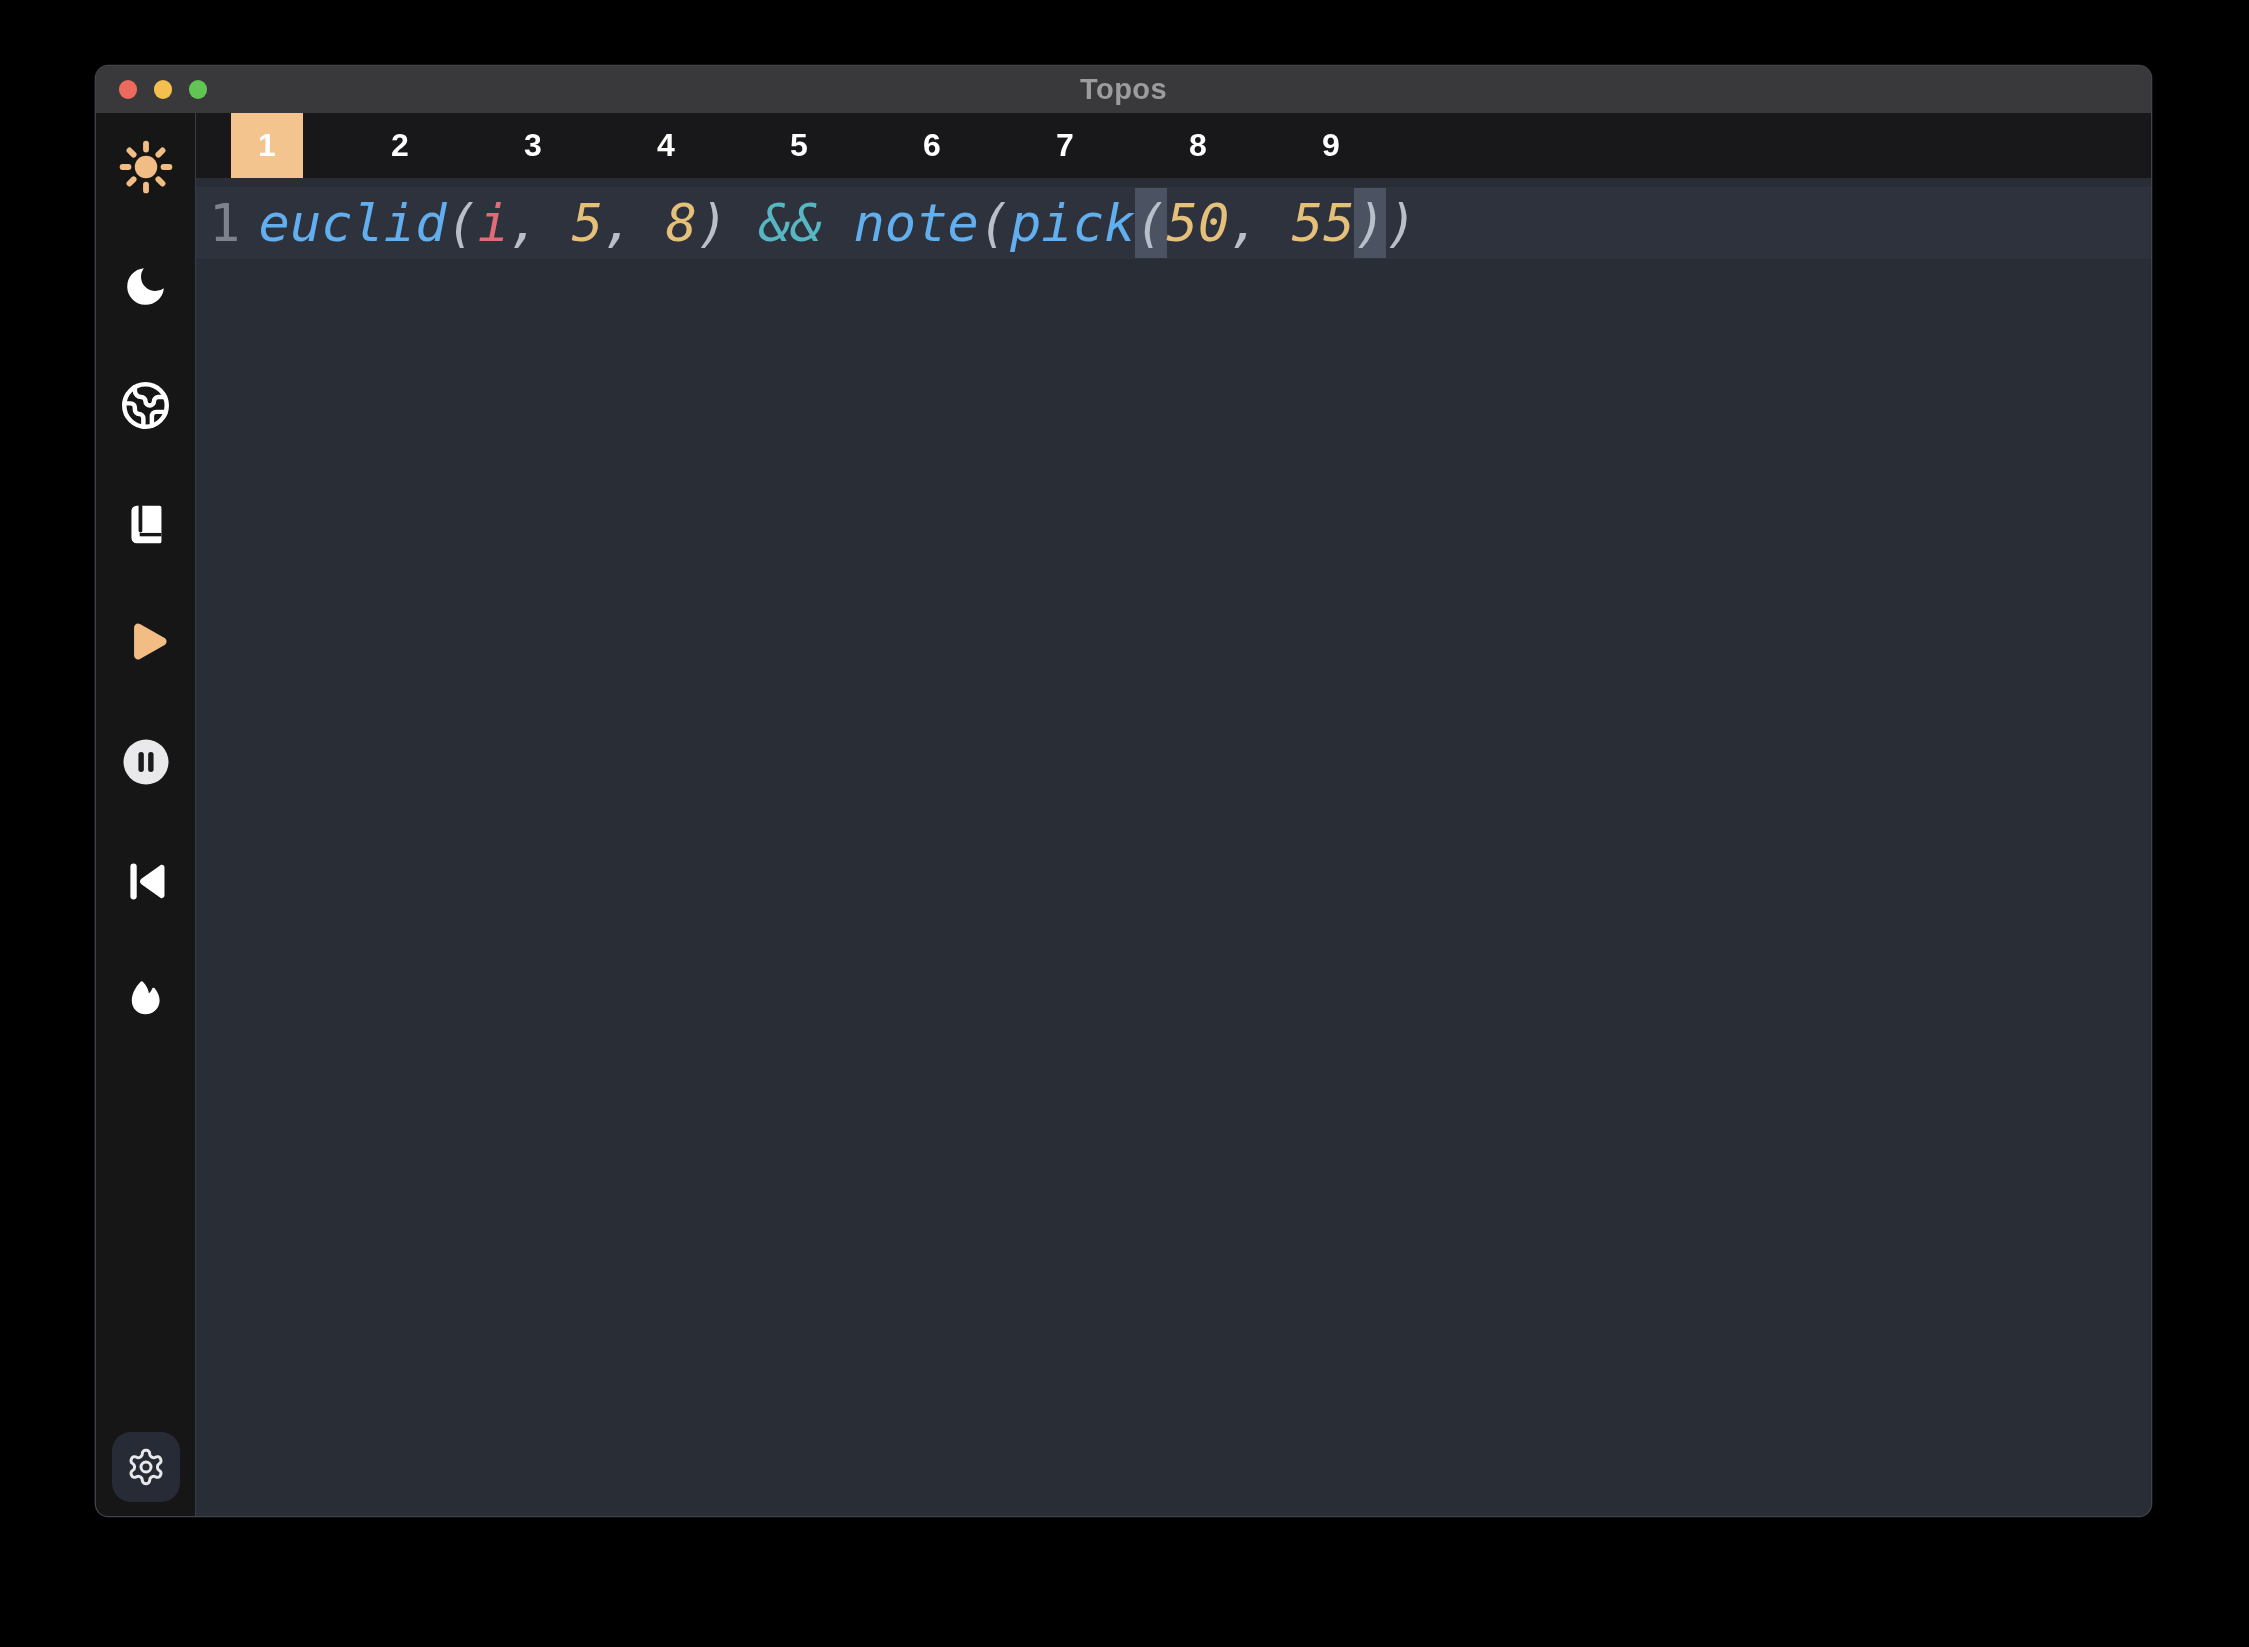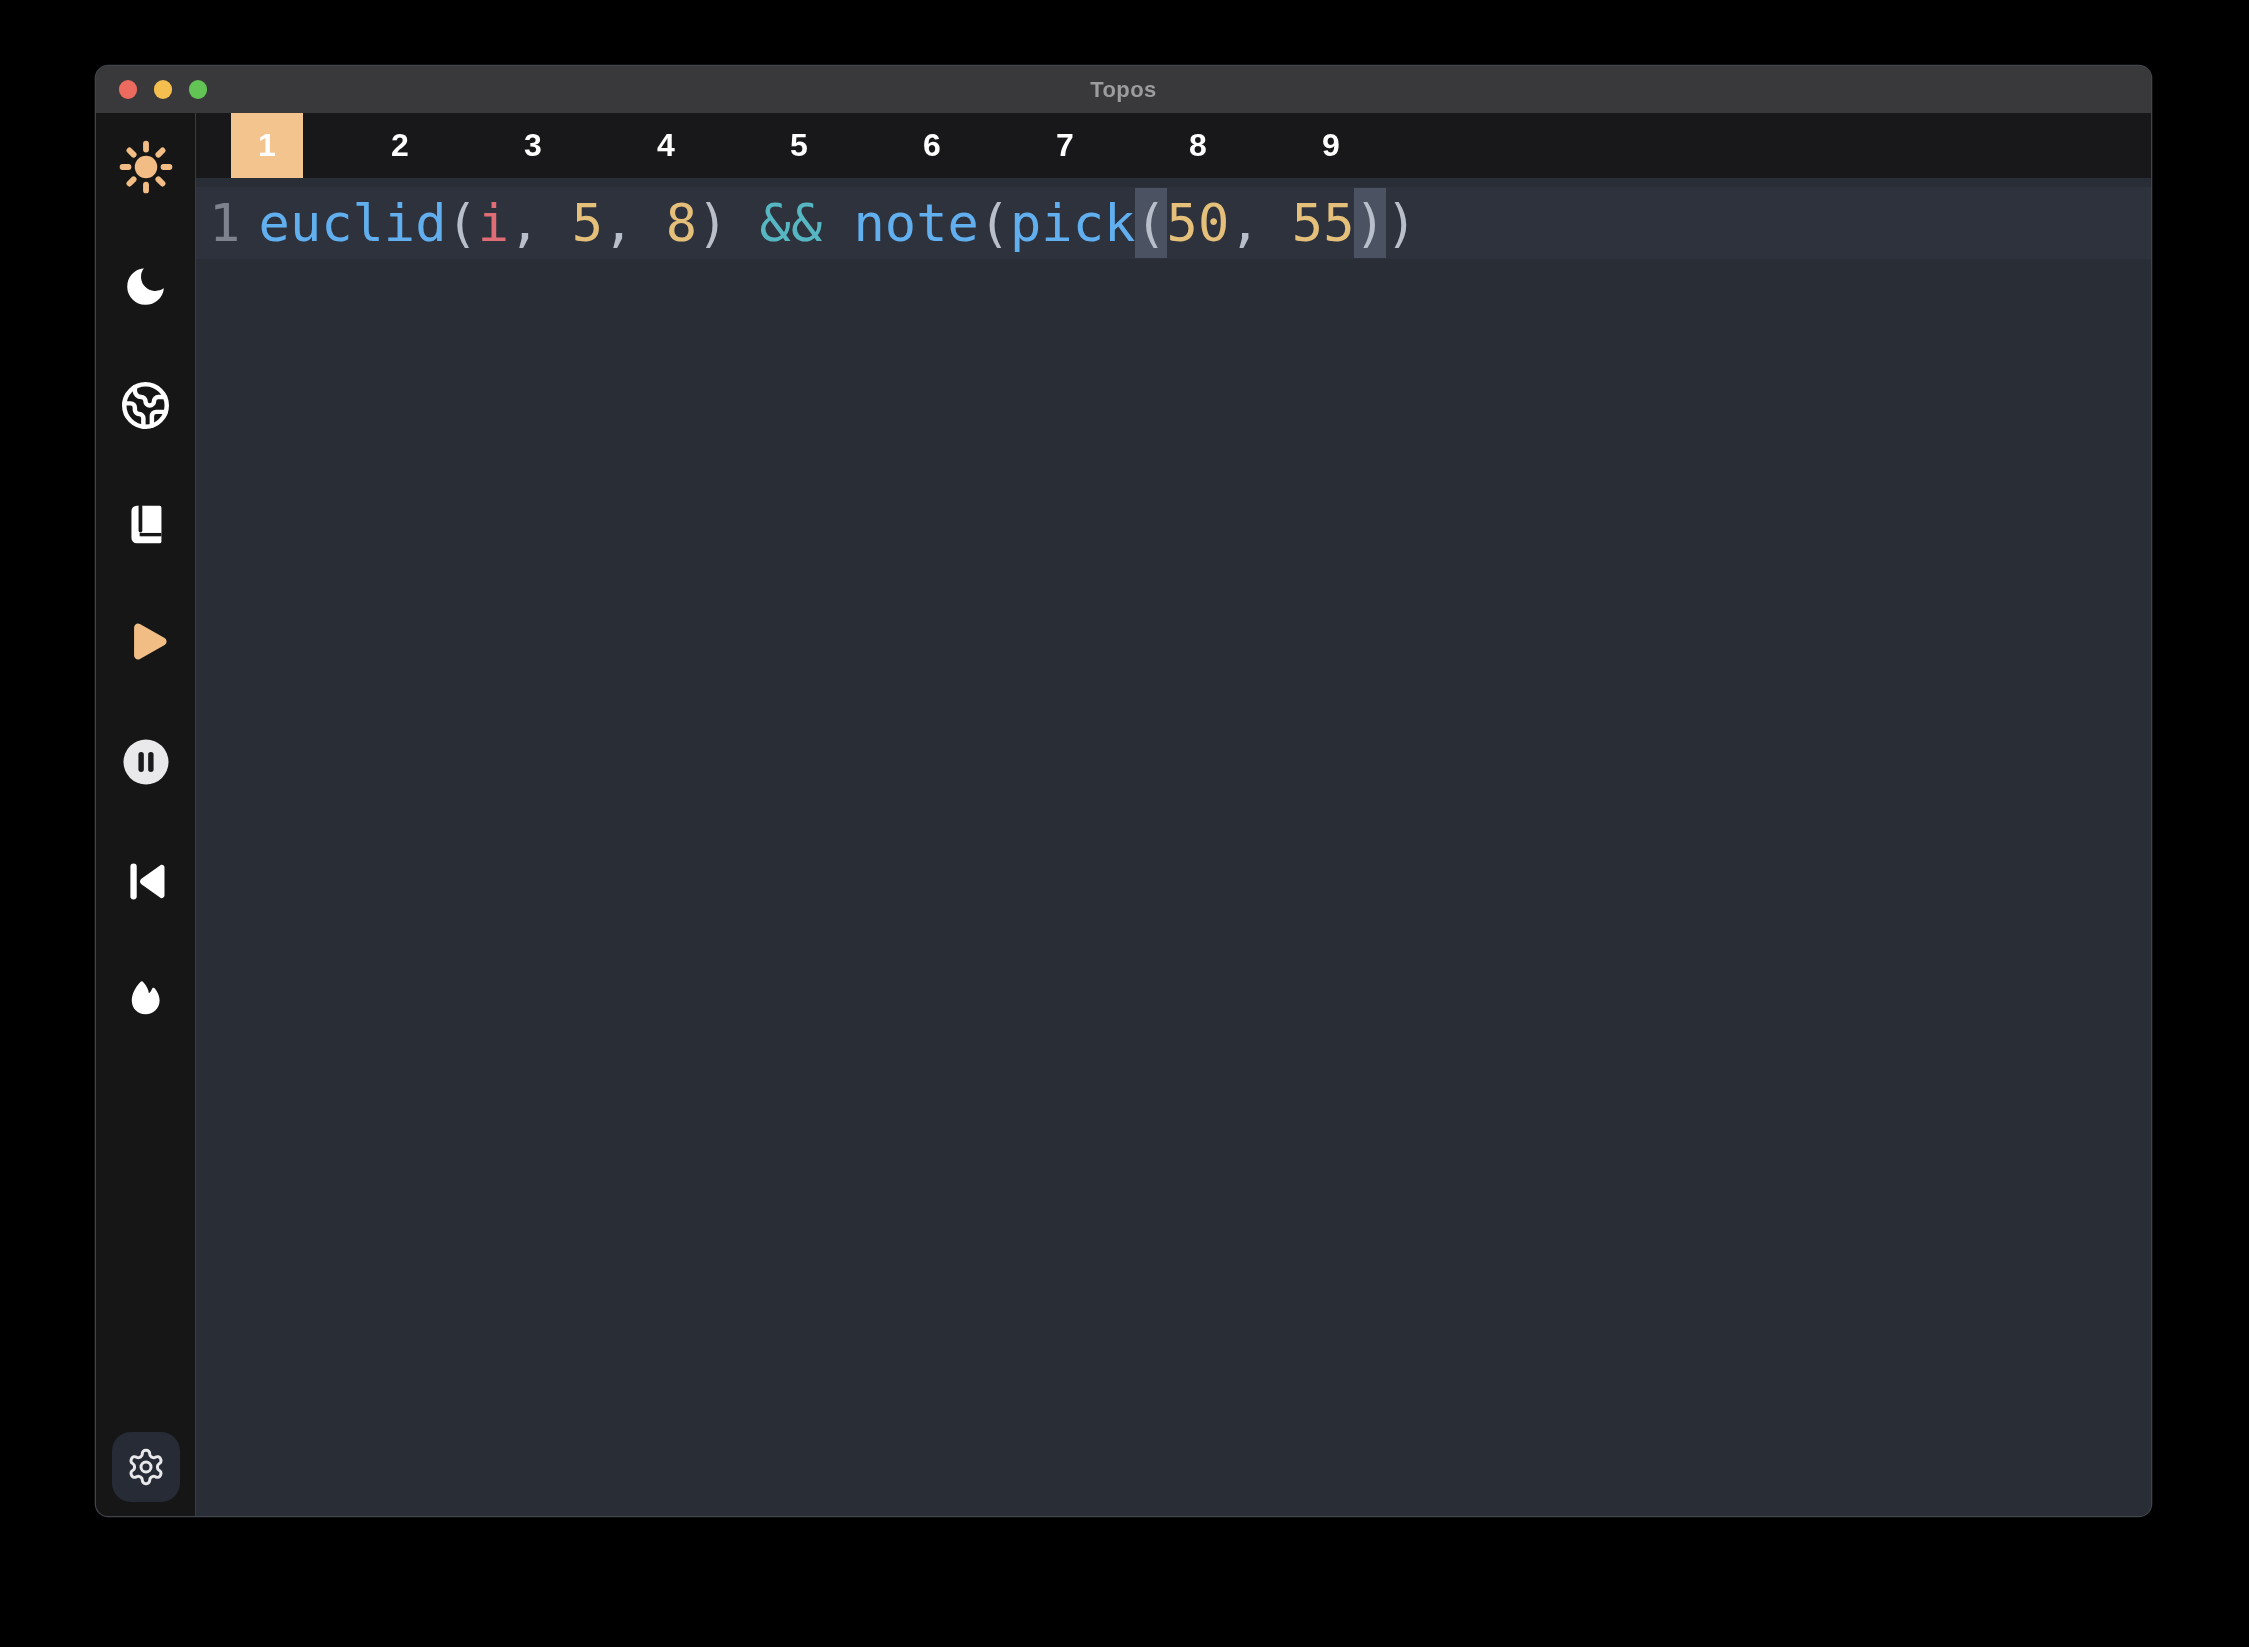--- a/index.html
+++ b/index.html
@@ -17,21 +17,21 @@
   
   .titlebar {
     flex:0 0 47px; background:#39393b; position:relative;
     display:flex; align-items:center; justify-content:center;
   }
   .traffic { position:absolute; left:23px; top:0; height:100%; display:flex; align-items:center; gap:16.6px; }
   .tl { width:18.3px; height:18.3px; border-radius:50%; border:none; padding:0; cursor:pointer; }
   .tl.red    { background:#ed6a5e; }
   .tl.yellow { background:#f5bf4f; }
   .tl.green  { background:#62c454; }
-  .title { color:#9c9c9e; font-size:22px; font-weight:bold; letter-spacing:0.4px; }
+  .title { color:#9c9c9e; font-size:29px; font-weight:bold; letter-spacing:0.4px; }
   
   .content { flex:1; display:flex; min-height:0; }
   .sidebar {
     flex:0 0 100px; background:#161617; border-right:1.7px solid #363c48;
     display:flex; flex-direction:column; align-items:center; padding-top:26px;
   }
   .icon-btn {
     width:58px; height:56px; margin-bottom:63px; background:none; border:none; padding:0;
     display:flex; align-items:center; justify-content:center; cursor:pointer;
   }
@@ -47,21 +47,21 @@
     width:72px; display:flex; align-items:center; justify-content:center;
     color:#ffffff; font-size:32px; font-weight:bold;
   }
   
   .editor { flex:1; background:#292d36; padding-top:8.7px; }
   .code-line {
     height:72px; background:#2d323d; display:flex; align-items:center;
     font-family:"DejaVu Sans Mono", monospace; font-size:52px; line-height:70px;
   }
   .gutter { color:#7d828e; padding-left:13px; margin-right:18.3px; flex:0 0 auto; }
-  .code { white-space:pre; }
+  .code { white-space:pre;font-style:italic; }
   .code .tok-matched { display:inline-block; }
 </style>
 </head>
 <body>
 
 <div class="screen">
   <div class="window">
 
     <div class="titlebar">
       <div class="traffic">

